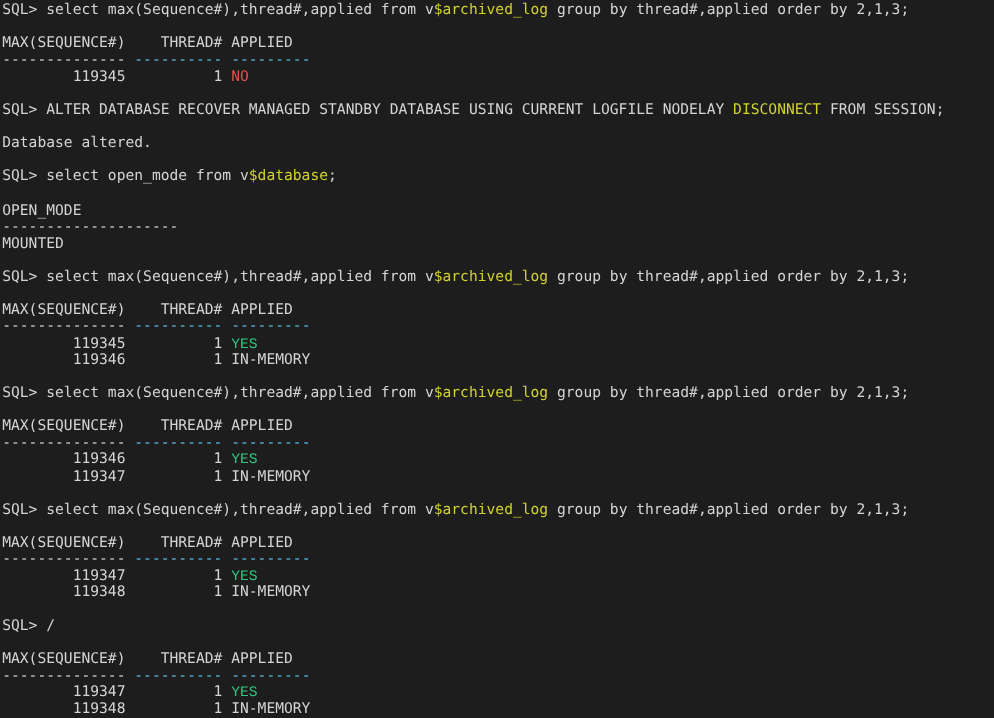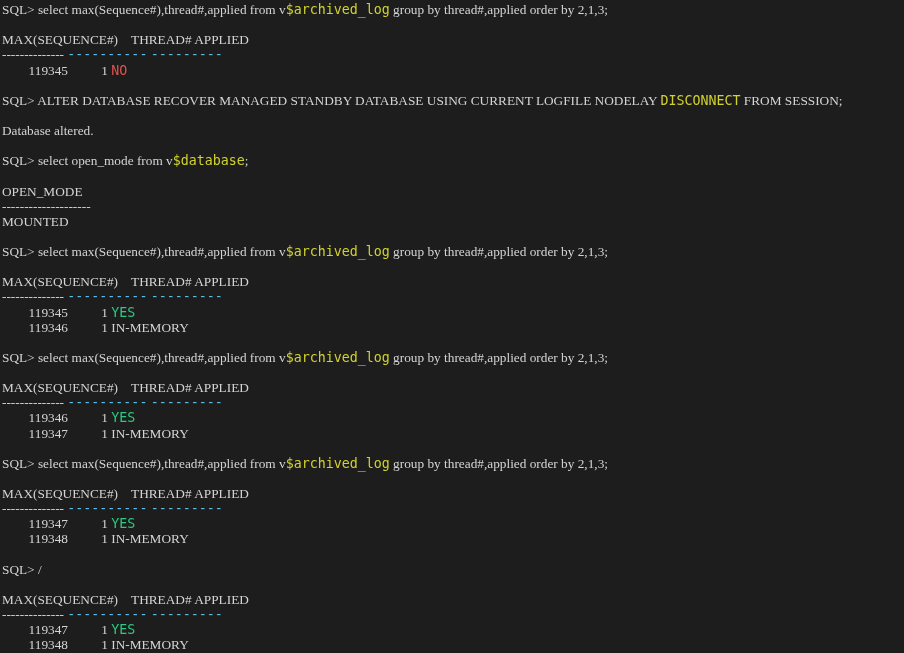--- a/index.html
+++ b/index.html
@@ -20,24 +20,24 @@
     padding: 2px 0 0 2px;
     font-family: "DejaVu Sans Mono", monospace;
     font-size: 13.3px;
     white-space: pre;
     color: var(--fg, #d4d4d4);
   }
   .line {
     height: 15.14px;
     line-height: 15.14px;
   }
-  .seg-fg     { color: var(--fg); font-family: Liberation Serif, serif; }
+  .seg-fg     { color: var(--fg); }
   .seg-yellow { color: var(--yellow); }
   .seg-red    { color: var(--red); }
-  .seg-green  { color: var(--green); }
+  .seg-green  { color: var(--green); font-family: Liberation Mono, monospace; }
   .seg-cyan   { color: var(--cyan); }
 </style>
 </head>
 <body>
 
 <div id="screen">
   <div class="terminal"><div class="line"><span class="seg-fg">SQL&gt; select max(Sequence#),thread#,applied from v</span><span class="seg-yellow">$archived_log</span><span class="seg-fg"> group by thread#,applied order by 2,1,3;</span></div><div class="line"></div><div class="line"><span class="seg-fg">MAX(SEQUENCE#)    THREAD# APPLIED</span></div><div class="line"><span class="seg-fg">--------------</span><span class="seg-fg"> </span><span class="seg-cyan">----------</span><span class="seg-fg"> </span><span class="seg-cyan">---------</span></div><div class="line"><span class="seg-fg">        119345          1 </span><span class="seg-red">NO</span></div><div class="line"></div><div class="line"><span class="seg-fg">SQL&gt; ALTER DATABASE RECOVER MANAGED STANDBY DATABASE USING CURRENT LOGFILE NODELAY </span><span class="seg-yellow">DISCONNECT</span><span class="seg-fg"> FROM SESSION;</span></div><div class="line"></div><div class="line"><span class="seg-fg">Database altered.</span></div><div class="line"></div><div class="line"><span class="seg-fg">SQL&gt; select open_mode from v</span><span class="seg-yellow">$database</span><span class="seg-fg">;</span></div><div class="line"></div><div class="line"><span class="seg-fg">OPEN_MODE</span></div><div class="line"><span class="seg-fg">--------------------</span></div><div class="line"><span class="seg-fg">MOUNTED</span></div><div class="line"></div><div class="line"><span class="seg-fg">SQL&gt; select max(Sequence#),thread#,applied from v</span><span class="seg-yellow">$archived_log</span><span class="seg-fg"> group by thread#,applied order by 2,1,3;</span></div><div class="line"></div><div class="line"><span class="seg-fg">MAX(SEQUENCE#)    THREAD# APPLIED</span></div><div class="line"><span class="seg-fg">--------------</span><span class="seg-fg"> </span><span class="seg-cyan">----------</span><span class="seg-fg"> </span><span class="seg-cyan">---------</span></div><div class="line"><span class="seg-fg">        119345          1 </span><span class="seg-green">YES</span></div><div class="line"><span class="seg-fg">        119346          1 IN-MEMORY</span></div><div class="line"></div><div class="line"><span class="seg-fg">SQL&gt; select max(Sequence#),thread#,applied from v</span><span class="seg-yellow">$archived_log</span><span class="seg-fg"> group by thread#,applied order by 2,1,3;</span></div><div class="line"></div><div class="line"><span class="seg-fg">MAX(SEQUENCE#)    THREAD# APPLIED</span></div><div class="line"><span class="seg-fg">--------------</span><span class="seg-fg"> </span><span class="seg-cyan">----------</span><span class="seg-fg"> </span><span class="seg-cyan">---------</span></div><div class="line"><span class="seg-fg">        119346          1 </span><span class="seg-green">YES</span></div><div class="line"><span class="seg-fg">        119347          1 IN-MEMORY</span></div><div class="line"></div><div class="line"><span class="seg-fg">SQL&gt; select max(Sequence#),thread#,applied from v</span><span class="seg-yellow">$archived_log</span><span class="seg-fg"> group by thread#,applied order by 2,1,3;</span></div><div class="line"></div><div class="line"><span class="seg-fg">MAX(SEQUENCE#)    THREAD# APPLIED</span></div><div class="line"><span class="seg-fg">--------------</span><span class="seg-fg"> </span><span class="seg-cyan">----------</span><span class="seg-fg"> </span><span class="seg-cyan">---------</span></div><div class="line"><span class="seg-fg">        119347          1 </span><span class="seg-green">YES</span></div><div class="line"><span class="seg-fg">        119348          1 IN-MEMORY</span></div><div class="line"></div><div class="line"><span class="seg-fg">SQL&gt; /</span></div><div class="line"></div><div class="line"><span class="seg-fg">MAX(SEQUENCE#)    THREAD# APPLIED</span></div><div class="line"><span class="seg-fg">--------------</span><span class="seg-fg"> </span><span class="seg-cyan">----------</span><span class="seg-fg"> </span><span class="seg-cyan">---------</span></div><div class="line"><span class="seg-fg">        119347          1 </span><span class="seg-green">YES</span></div><div class="line"><span class="seg-fg">        119348          1 IN-MEMORY</span></div></div>
 </div>
 
 </body></html>

